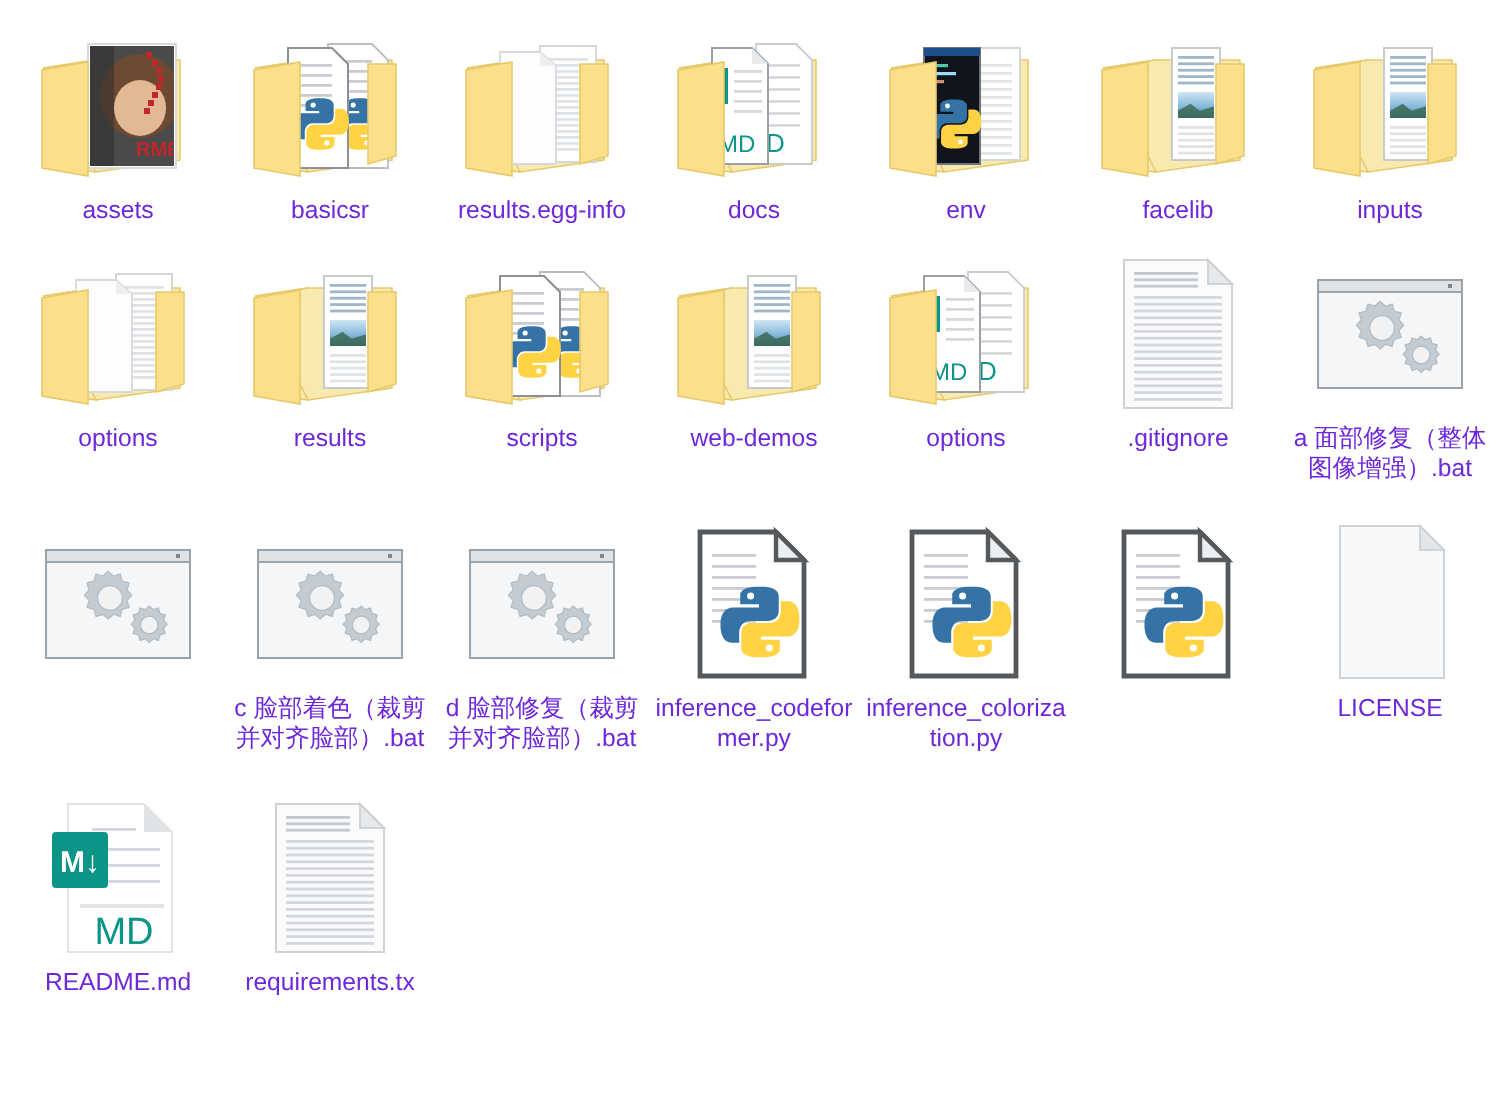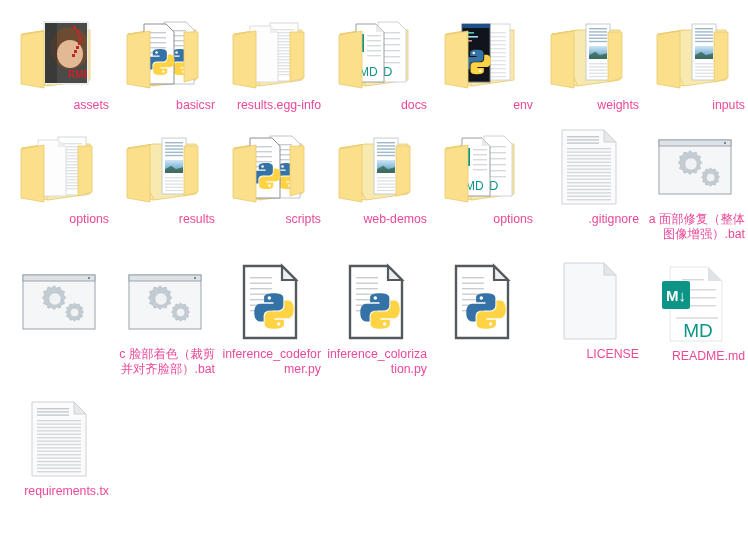--- a/index.html
+++ b/index.html
@@ -43,24 +43,24 @@
     width: 82px;
     height: 82px;
     position: relative;
     display: block;
   }
   .thumb svg { display:block; width:82px; height:82px; }
 
   .label {
     margin-top: 4px;
     width: 100px;
-    text-align: right;
+    text-align: center;
     font-size: 12.3px;
     line-height: 15.5px;
-    color: #ec4899;
+    color: #6d28d9;
     word-break: break-all;
     white-space: pre-wrap;
     font-family: "Liberation Sans", "DejaVu Sans", sans-serif;
   }
   .label.cjk {
     word-break: normal;
     overflow-wrap: break-word;
   }
   .r1 { margin-top: 4px; }
   .r2 { margin-top: 10px; }
@@ -278,21 +278,21 @@
       <rect x="3" y="39" width="18" height="1.4" fill="#dfe3e6"></rect>
               <rect x="3" y="42.2" width="18" height="1.4" fill="#dfe3e6"></rect>
               <rect x="3" y="45.4" width="18" height="1.4" fill="#dfe3e6"></rect>
               <rect x="3" y="48.6" width="18" height="1.4" fill="#dfe3e6"></rect>
               <rect x="3" y="51.8" width="18" height="1.4" fill="#dfe3e6"></rect>
     </g>
     <path d="M3 23 L3 72 L26 76 L26 19 Z" fill="#fbdf8b" stroke="#e8c96a" stroke-width="0.8"></path>
     <path d="M60 20 L74 20 L74 66 L60 70 Z" fill="#fbdf8b" stroke="#e8c96a" stroke-width="0.8"></path>
   </svg>
         </div>
-        <div class="label">weights</div>
+        <div class="label">facelib</div>
       </div>
       <div class="item row-0">
         <div class="thumb">
           <svg viewBox="0 0 82 82" xmlns="http://www.w3.org/2000/svg">
 
   <path d="M4 22 L4 70 L30 74 L30 18 Z" fill="#f8e9af" stroke="#e8c96a" stroke-width="0.8"></path>
   <path d="M4 22 L30 18 L72 18 L72 68 L30 74 Z" fill="#f8e9af" stroke="#e8c96a" stroke-width="0.8"></path>
     <g transform="translate(38,12)">
       <rect width="24" height="56" fill="#ffffff" stroke="#c2c7cc" stroke-width="0.9"></rect>
       <rect x="3" y="4" width="18" height="1.4" fill="#9fb7c9"></rect>
@@ -573,20 +573,36 @@
       <path d="M52 43 l2.6 0.8 2-1.8 2 1.8 2.6-0.8 0.8 2.7 2.6 0.8 -0.8 2.6 1.8 2 -1.8 2 0.8 2.6 -2.6 0.8 -0.8 2.7 -2.6-0.8 -2 1.8 -2-1.8 -2.6 0.8 -0.8-2.7 -2.6-0.8 0.8-2.6 -1.8-2 1.8-2 -0.8-2.6 2.6-0.8 Z"></path>
       <circle cx="56.6" cy="51.5" r="4.4" fill="#f0f2f4" stroke="#b2bbc2"></circle>
     </g>
   </svg>
         </div>
         <div class="label cjk">c 脸部着色（裁剪并对齐脸部）.bat</div>
       </div>
       <div class="item r2">
         <div class="thumb">
           <svg viewBox="0 0 82 82" xmlns="http://www.w3.org/2000/svg">
+    <rect x="5" y="14" width="72" height="54" fill="#f5f6f7" stroke="#9aa3ab" stroke-width="1"></rect>
+    <rect x="5" y="14" width="72" height="6" fill="#dfe3e6" stroke="#9aa3ab" stroke-width="1"></rect>
+    <rect x="70" y="16" width="2" height="2" fill="#7e868d"></rect>
+    <g fill="#c3ccd3" stroke="#b2bbc2" stroke-width="0.6">
+      <path d="M30 26 l3.4 1 2.7-2.3 2.6 2.4 3.4-1.1 1 3.5 3.5 1 -1.1 3.5 2.4 2.6 -2.4 2.6 1.1 3.5 -3.5 1 -1 3.5 -3.4-1.1 -2.6 2.4 -2.7-2.3 -3.4 1 -1-3.5 -3.5-1 1.1-3.5 -2.4-2.6 2.4-2.6 -1.1-3.5 3.5-1 Z"></path>
+      <circle cx="37" cy="38" r="6.2" fill="#f0f2f4" stroke="#b2bbc2"></circle>
+      <path d="M52 43 l2.6 0.8 2-1.8 2 1.8 2.6-0.8 0.8 2.7 2.6 0.8 -0.8 2.6 1.8 2 -1.8 2 0.8 2.6 -2.6 0.8 -0.8 2.7 -2.6-0.8 -2 1.8 -2-1.8 -2.6 0.8 -0.8-2.7 -2.6-0.8 0.8-2.6 -1.8-2 1.8-2 -0.8-2.6 2.6-0.8 Z"></path>
+      <circle cx="56.6" cy="51.5" r="4.4" fill="#f0f2f4" stroke="#b2bbc2"></circle>
+    </g>
+  </svg>
+        </div>
+        <div class="label cjk">d 脸部修复（裁剪并对齐脸部）.bat</div>
+      </div>
+      <div class="item r2">
+        <div class="thumb">
+          <svg viewBox="0 0 82 82" xmlns="http://www.w3.org/2000/svg">
     <path d="M14 5 L52 5 L66 19 L66 77 L14 77 Z" fill="#ffffff" stroke="#54595e" stroke-width="2.4"></path>
     <path d="M52 5 L66 19 L52 19 Z" fill="#eceef0" stroke="#54595e" stroke-width="2.2"></path>
     <rect x="20" y="16" width="22" height="1.4" fill="#c9cdd1"></rect>
             <rect x="20" y="21.5" width="22" height="1.4" fill="#c9cdd1"></rect>
             <rect x="20" y="27" width="22" height="1.4" fill="#c9cdd1"></rect>
             <rect x="20" y="32.5" width="22" height="1.4" fill="#c9cdd1"></rect>
             <rect x="20" y="38" width="22" height="1.4" fill="#c9cdd1"></rect>
             <rect x="20" y="43.5" width="22" height="1.4" fill="#c9cdd1"></rect>
             <rect x="20" y="49" width="22" height="1.4" fill="#c9cdd1"></rect>
     <g transform="translate(44,50) scale(0.52)">

